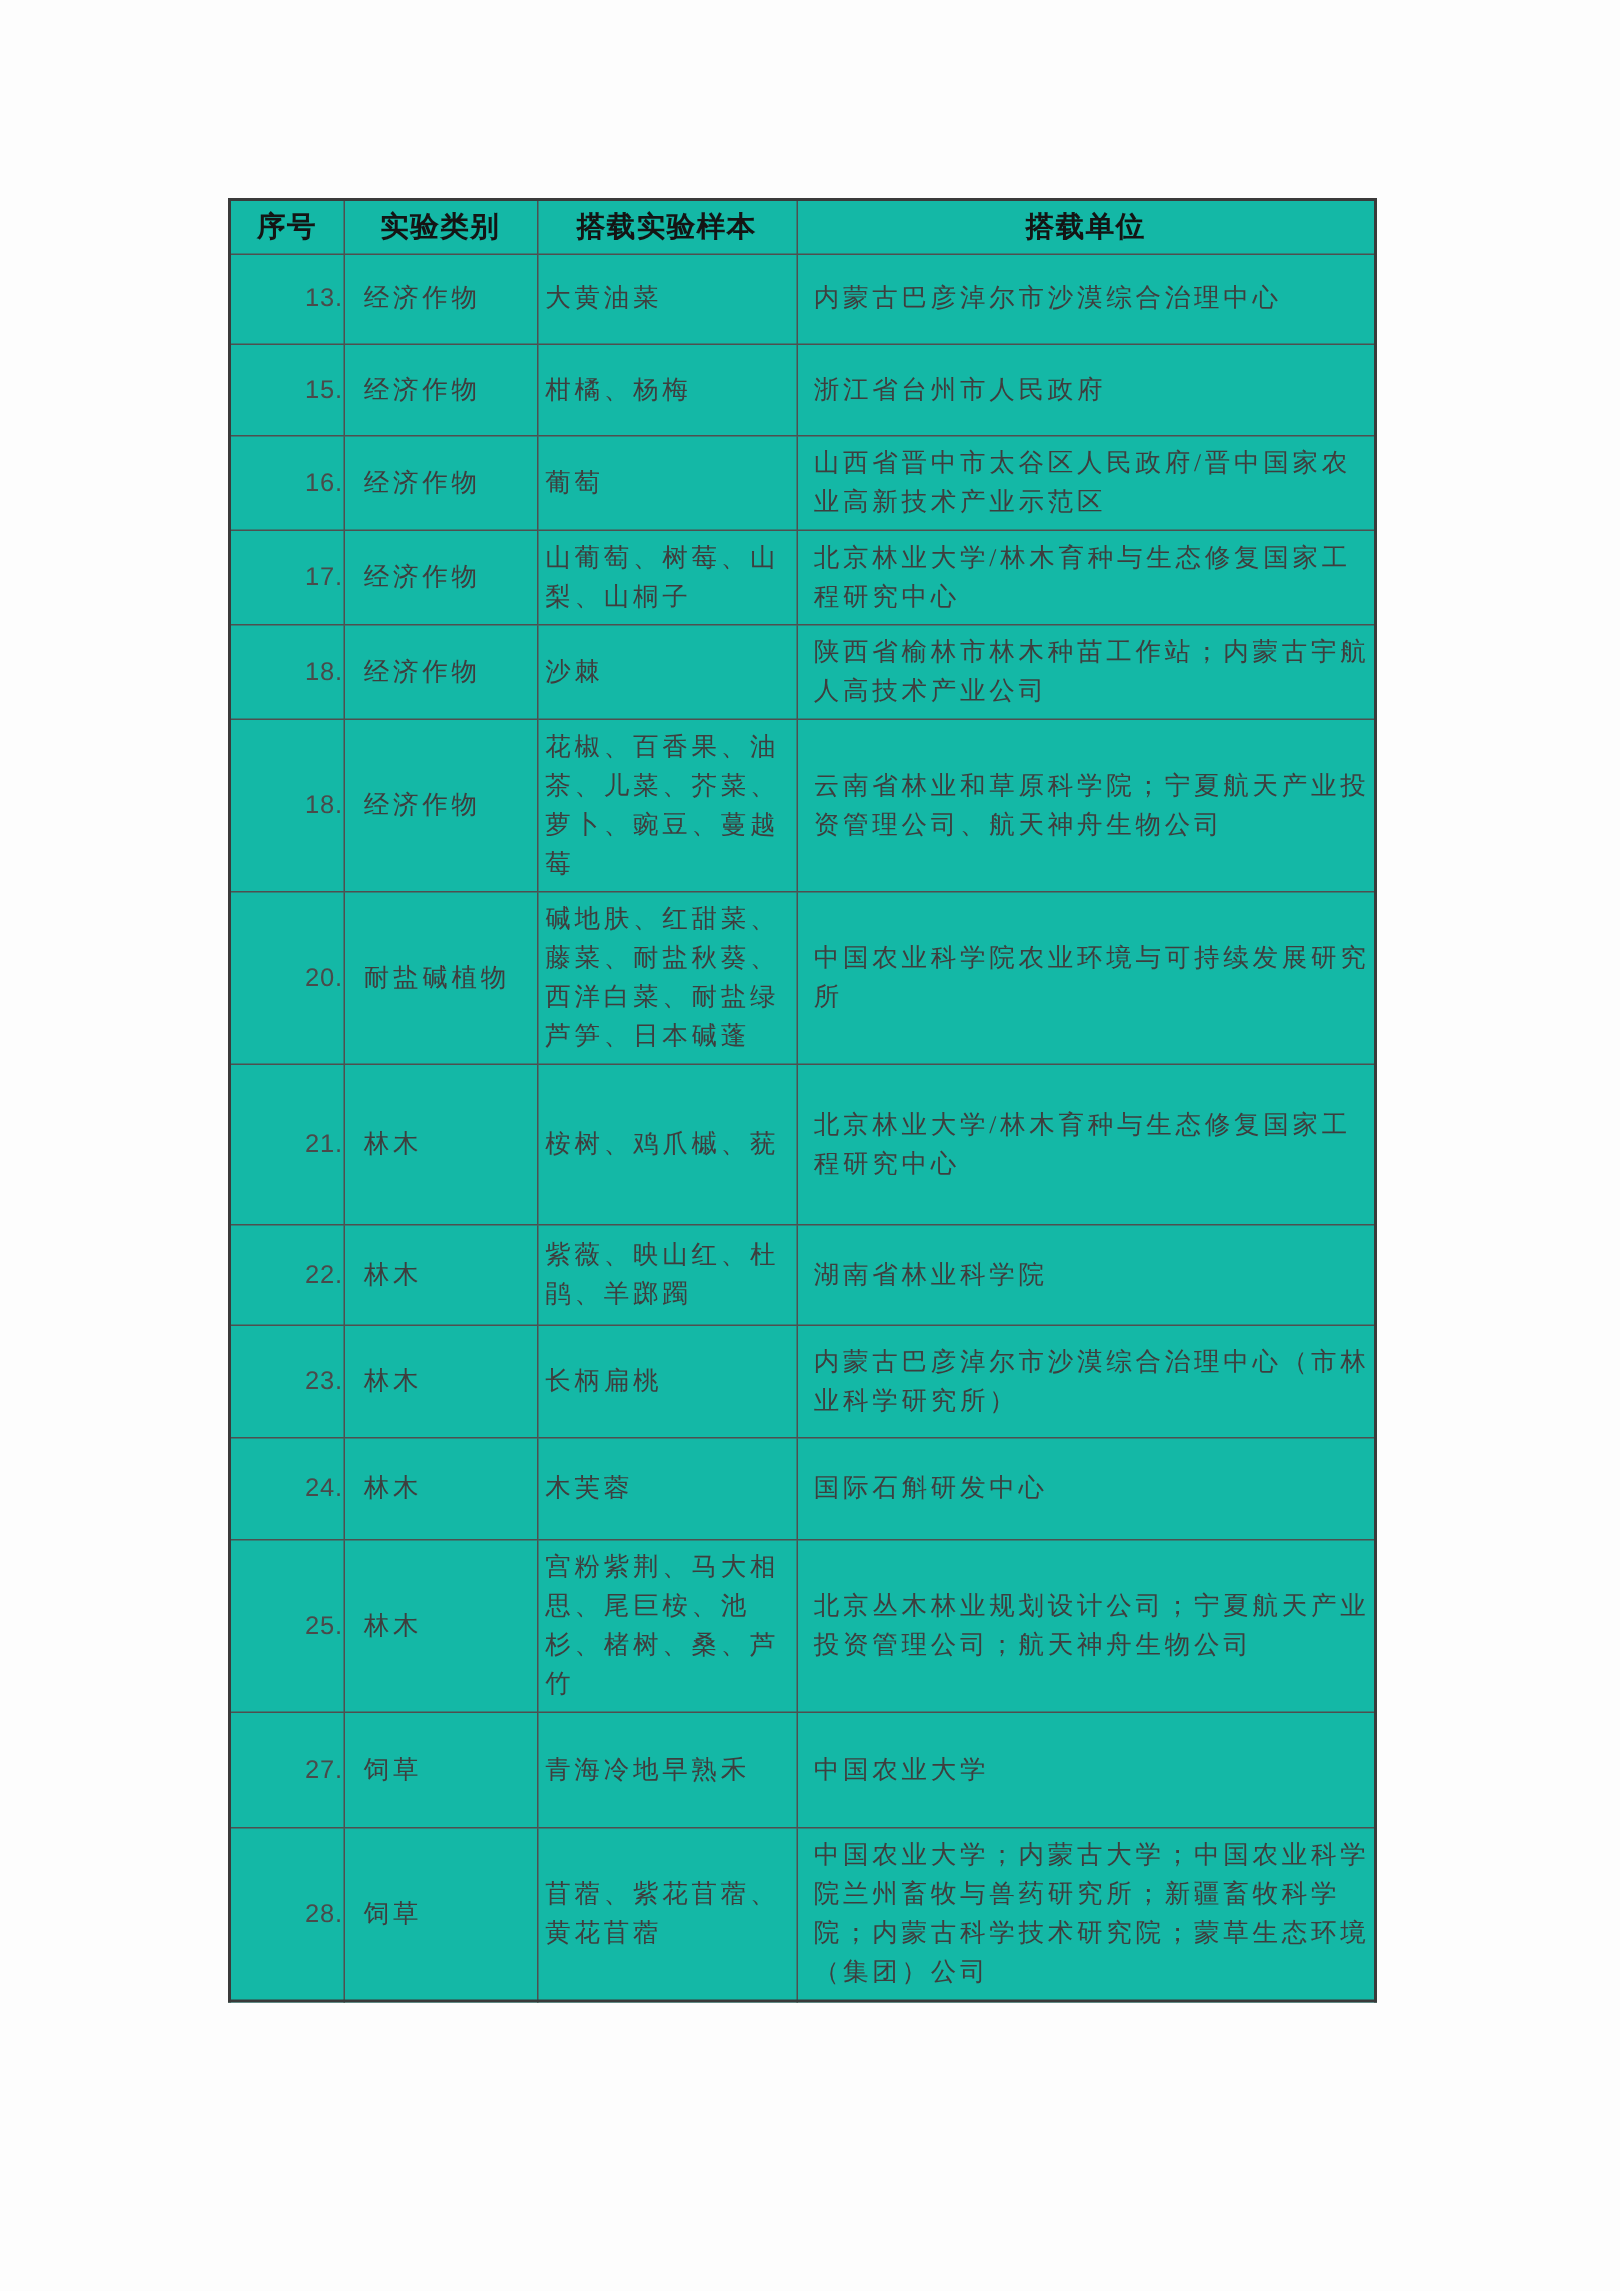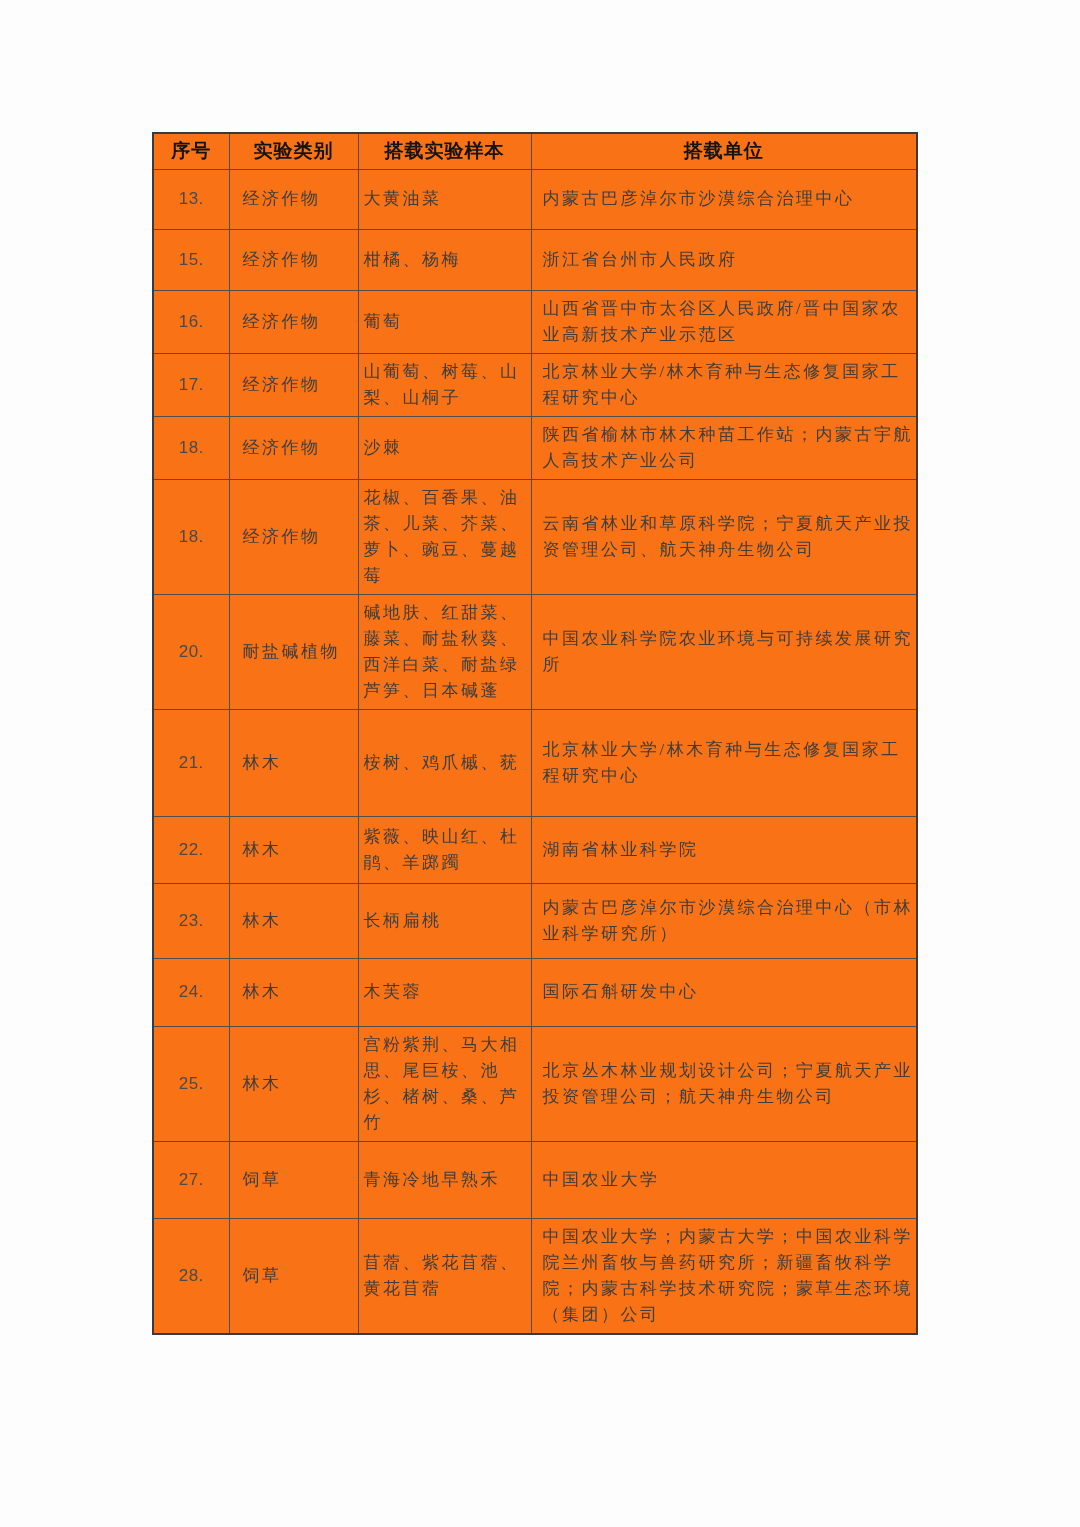--- a/index.html
+++ b/index.html
@@ -17,21 +17,21 @@
     position: absolute;
     inset: 0;
   }
   table.payload-table {
     position: absolute;
     left: 152px;
     top: 132px;
     width: 764px;
     border-collapse: collapse;
     table-layout: fixed;
-    background: #f97316;
+    background: #14b8a6;
   }
   table.payload-table {
     border: 2px solid #3a3a3a;
   }
   .payload-table th,
   .payload-table td {
     border: 1px solid #4f4f4f;
     vertical-align: middle;
     box-sizing: border-box;
     overflow: hidden;
@@ -50,21 +50,21 @@
   }
   .payload-table td {
     font-size: 17px;
     color: #3e3e3e;
     letter-spacing: 2.5px;
     line-height: 26px;
     padding: 5px 2px 5px 6px;
     word-break: break-all;
   }
   td.c-no {
-    text-align: center;
+    text-align: right;
     font-family: "Liberation Sans", sans-serif;
     letter-spacing: 0.5px;
     color: #4a4a4a;
     padding: 5px 0;
   }
   td.c-category {
     padding-left: 13px;
   }
   td.c-sample {
     padding-left: 5px;

